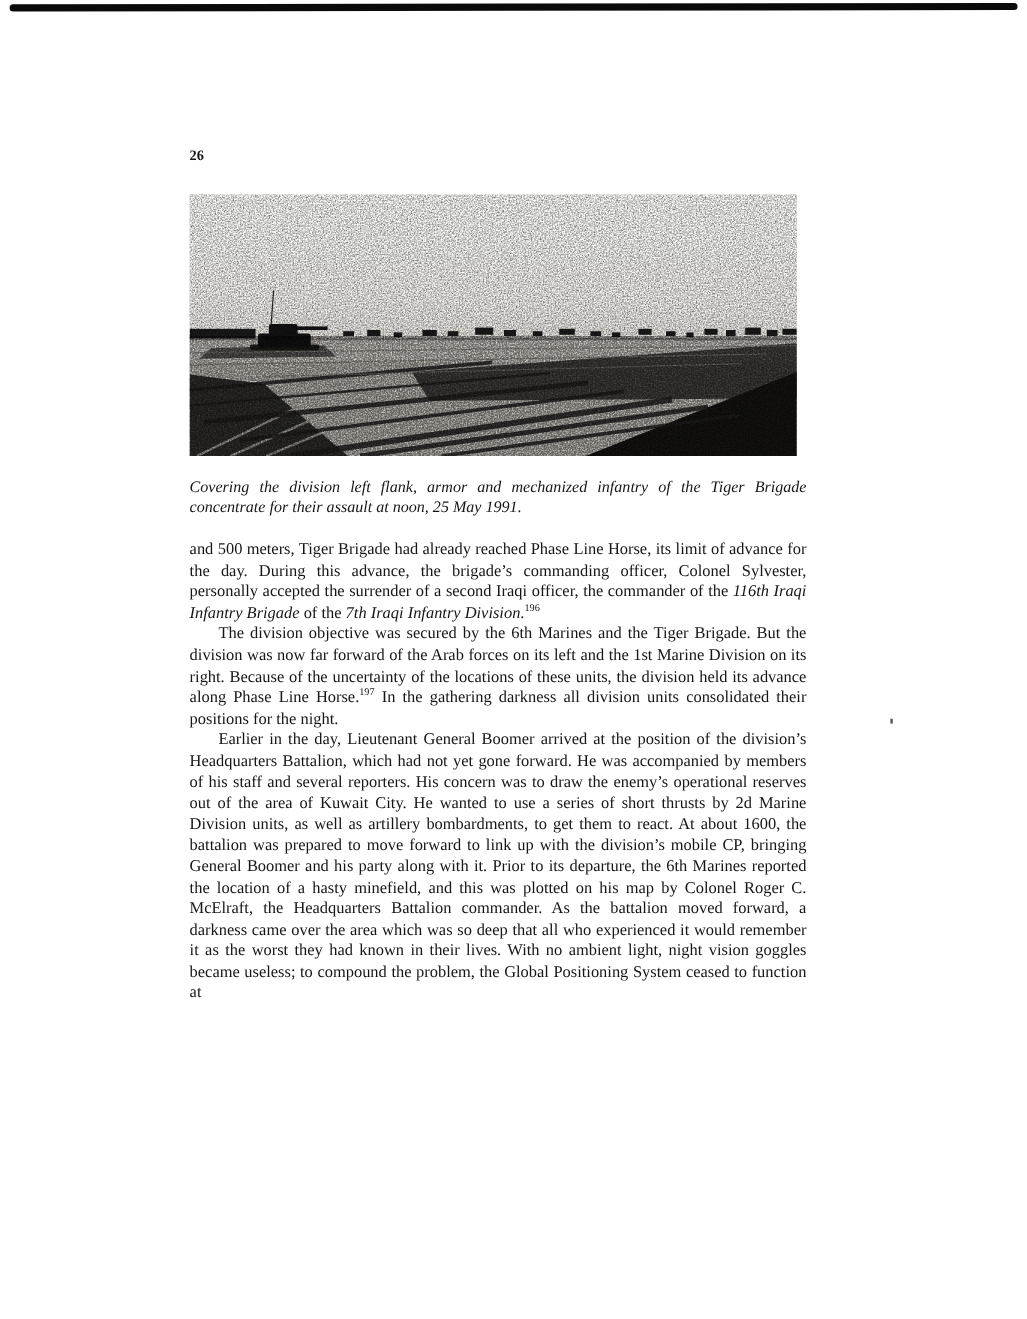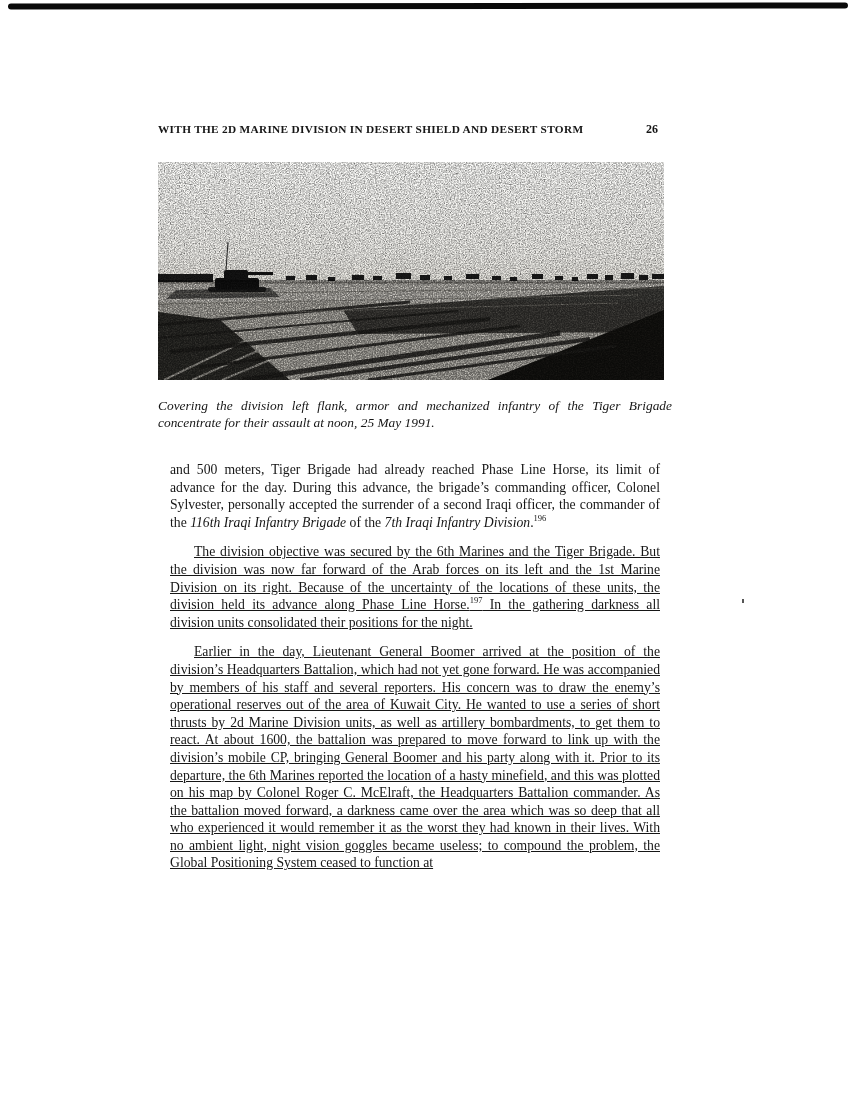--- a/index.html
+++ b/index.html
@@ -39,37 +39,36 @@
   }
   .caption{
     position:absolute;left:158px;top:398px;width:514px;
     font-size:13.4px;font-style:italic;line-height:16.8px;
     text-align:justify;
   }
   .body-text{
     position:absolute;left:158px;top:449px;width:514px;
     font-size:13.7px;line-height:17.6px;text-align:justify;
   }
-  .body-text p{margin:12px;padding:0;}
-  .body-text p.indent{text-indent:24px;text-decoration:underline;}
+  .body-text p{margin:0;padding:0;}
+  .body-text p.indent{text-indent:24px;}
   .body-text sup{font-size:8.5px;line-height:0;vertical-align:6px;}
   .speck{
     position:absolute;left:742px;top:599px;width:2px;height:4px;
     background:#555;
   }
 </style>
 </head>
 <body>
 
 <div class="page">
 
   <div class="scan-bar-top"></div>
 
   <div class="header-row">
-    <span class="header-title">WITH THE 2D MARINE DIVISION IN DESERT SHIELD AND DESERT STORM</span>
     <span class="page-number">26</span>
   </div>
 
   <figure class="photo">
     <svg viewBox="0 0 506 218" preserveAspectRatio="none" xmlns="http://www.w3.org/2000/svg" role="img">
       <defs>
         <linearGradient id="skyGrad" x1="0" y1="0" x2="0" y2="1">
           <stop offset="0" stop-color="#fbfbf9"></stop>
           <stop offset="0.75" stop-color="#f0efeb"></stop>
           <stop offset="1" stop-color="#e4e2dc"></stop>

